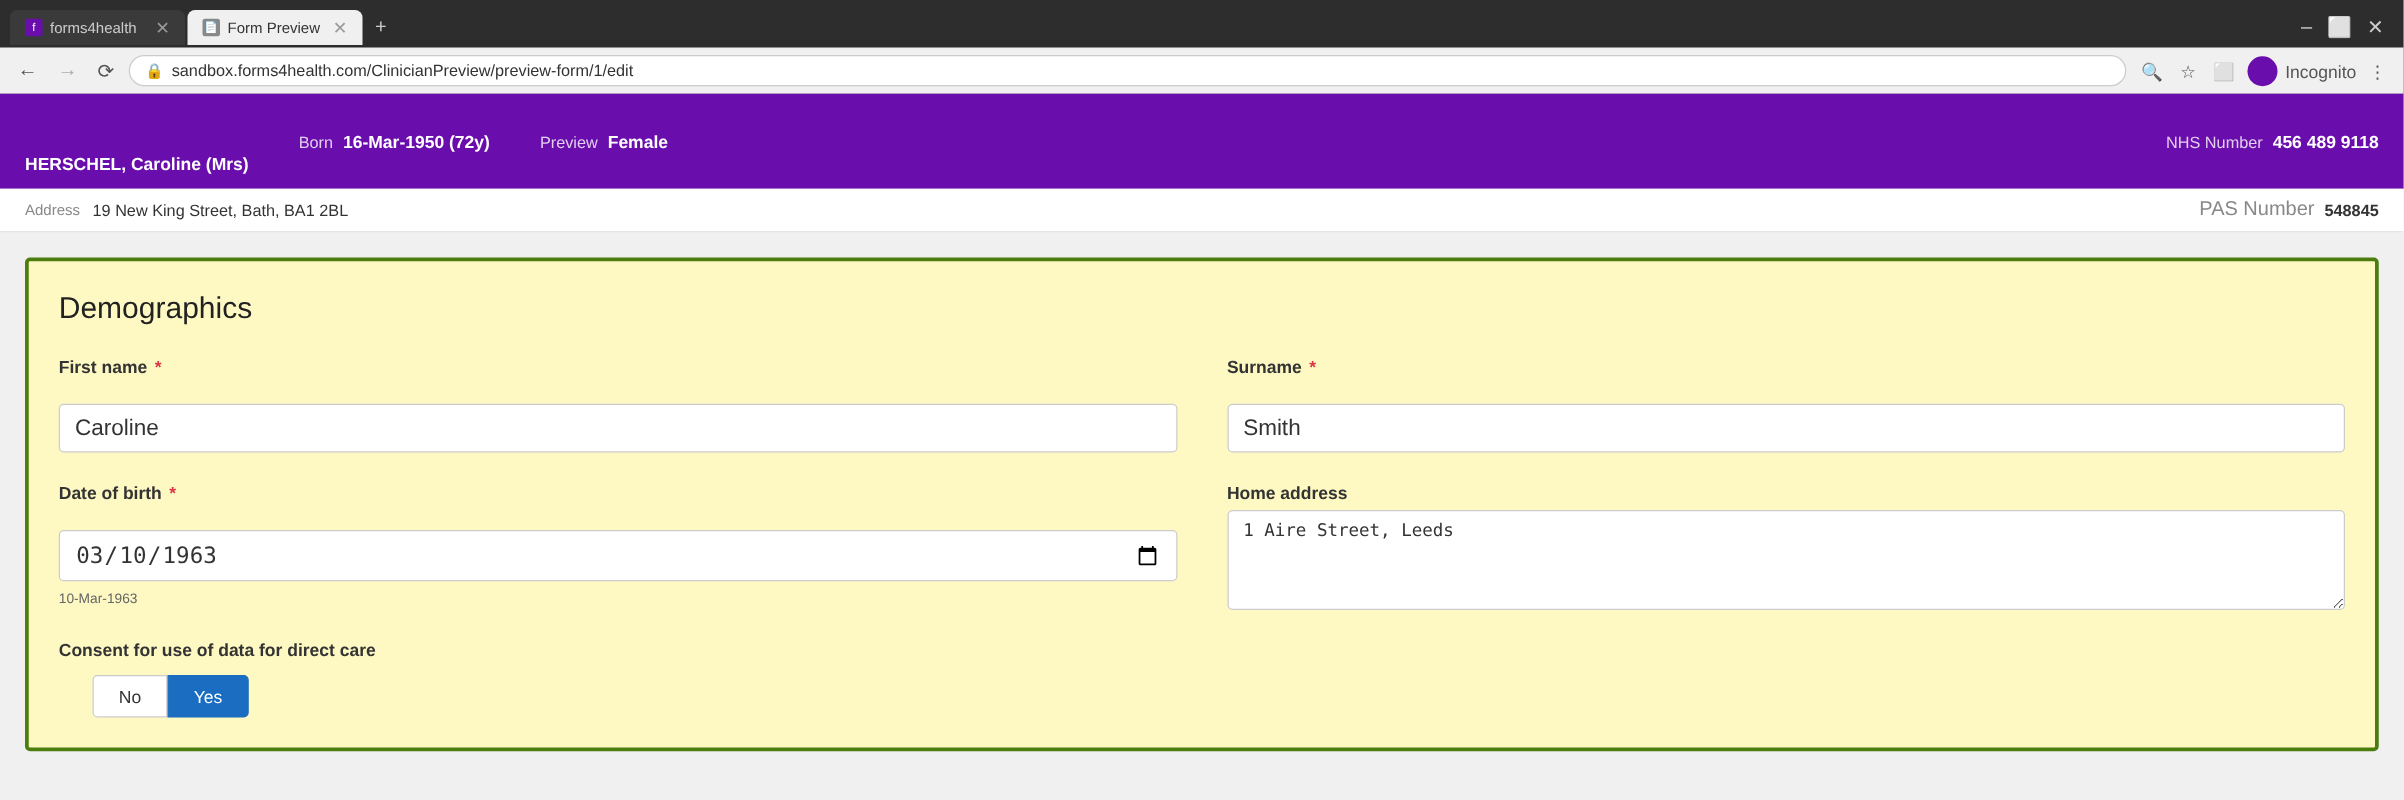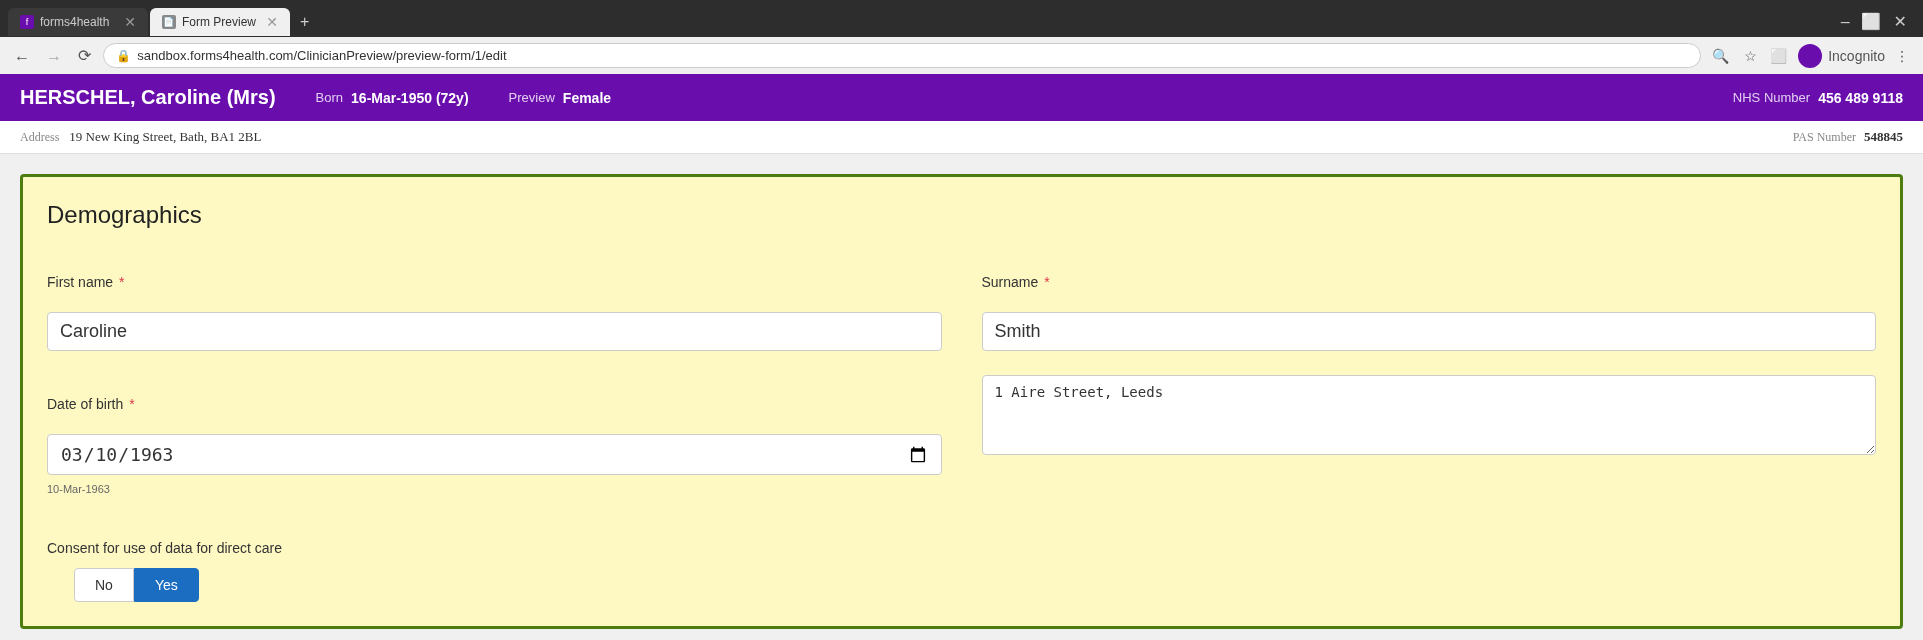--- a/index.html
+++ b/index.html
@@ -21,41 +21,41 @@
     .address-bar { flex: 1; background: white; border: 1px solid #ccc; border-radius: 20px; padding: 4px 12px; font-size: 13px; color: #333; display: flex; align-items: center; gap: 6px; }
     .address-bar .lock { font-size: 12px; color: #555; }
     .address-bar .url { color: #333; }
     .browser-actions { display: flex; align-items: center; gap: 6px; }
     .browser-icon-btn { background: none; border: none; cursor: pointer; color: #555; font-size: 14px; padding: 4px; }
     .avatar-btn { width: 24px; height: 24px; border-radius: 50%; background: #6a0dad; border: none; cursor: pointer; display: flex; align-items: center; justify-content: center; }
     .incognito-label { font-size: 14px; color: #555; }
 
     
     .patient-header { background: #6a0dad; color: white; padding: 12px 20px; display: flex; align-items: center; gap: 40px; }
-    .patient-name { font-size: 20px; font-weight: bold; }
+    .patient-name { font-size: 14px; font-weight: bold; margin-top: 36px; }
     .patient-detail { display: flex; align-items: center; gap: 8px; font-size: 14px; }
     .patient-detail-label { opacity: 0.8; font-size: 13px; }
     .patient-detail-value { font-weight: bold; }
     .patient-spacer { flex: 1; }
 
-    .patient-address-bar { background: white; padding: 8px 20px; display: flex; align-items: center; border-bottom: 1px solid #ddd; font-family: Liberation Serif, serif; }
+    .patient-address-bar { background: white; padding: 8px 20px; display: flex; align-items: center; border-bottom: 1px solid #ddd; }
     .address-label { color: #888; font-size: 12px; margin-right: 10px; }
     .address-value { color: #333; font-size: 13px; }
     .pas-section { margin-left: auto; display: flex; align-items: center; gap: 8px; }
-    .pas-label { color: #888; font-size: 12px; }
+    .pas-label { color: #888; font-size: 16px; }
     .pas-value { color: #333; font-weight: bold; font-size: 13px; }
 
     
     .main-content { background: #f0f0f0; padding: 20px; min-height: 480px; }
     .form-section { background: #fef9c3; border: 3px solid #4d7c0f; border-radius: 4px; padding: 24px; }
     .section-title { font-size: 24px; font-weight: normal; color: #222; margin-bottom: 24px; }
 
     .form-grid { display: grid; grid-template-columns: 1fr 1fr; gap: 24px 40px; }
     .form-group { display: flex; flex-direction: column; gap: 6px; }
-    .form-label { font-size: 14px; font-weight: normal; color: #333; margin-top: 21px; }
+    .form-label { font-size: 14px; font-weight: bold; color: #333; }
     .required-star { color: #dc3545; margin-left: 2px; }
     .form-input { border: 1px solid #ccc; border-radius: 4px; padding: 8px 12px; font-size: 18px; color: #333; background: white; margin-top: 16px; }
     .form-textarea { border: 1px solid #ccc; border-radius: 4px; padding: 8px 12px; font-size: 14px; color: #333; background: white; resize: vertical; min-height: 80px; }
     .date-hint { font-size: 11px; color: #666; margin-top: 2px; }
 
     .consent-buttons { display: flex; gap: 0; margin-top: 6px; padding-left: 27px; }
     .consent-btn { border: 1px solid #ccc; padding: 8px 20px; cursor: pointer; font-size: 14px; background: white; color: #333; }
     .consent-btn.active { background: #1a6dc0; color: white; border-color: #1a6dc0; }
     .consent-btn:first-child { border-radius: 4px 0 0 4px; }
     .consent-btn:last-child { border-radius: 0 4px 4px 0; }
@@ -150,20 +150,21 @@
 
       <div class="form-group">
         <label class="form-label">
           <span>Date of birth</span><span class="required-star"> *</span>
         </label>
         <input type="date" class="form-input" value="1963-03-10" style="">
         <span class="date-hint">10-Mar-1963</span>
       </div>
 
       <div class="form-group">
+        <label class="form-label">Home address</label>
         <textarea class="form-textarea" style="">1 Aire Street, Leeds</textarea>
       </div>
 
 
       <div class="form-group">
         <label class="form-label">Consent for use of data for direct care</label>
         <div class="consent-buttons">
           <button class="consent-btn">No</button>
           <button class="consent-btn active">Yes</button>
         </div>

